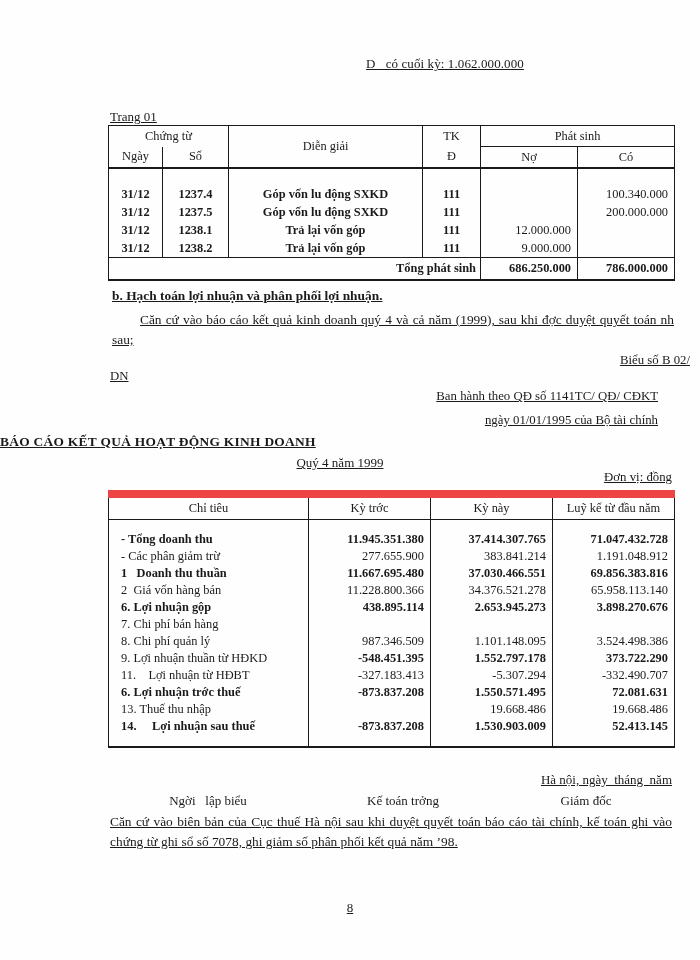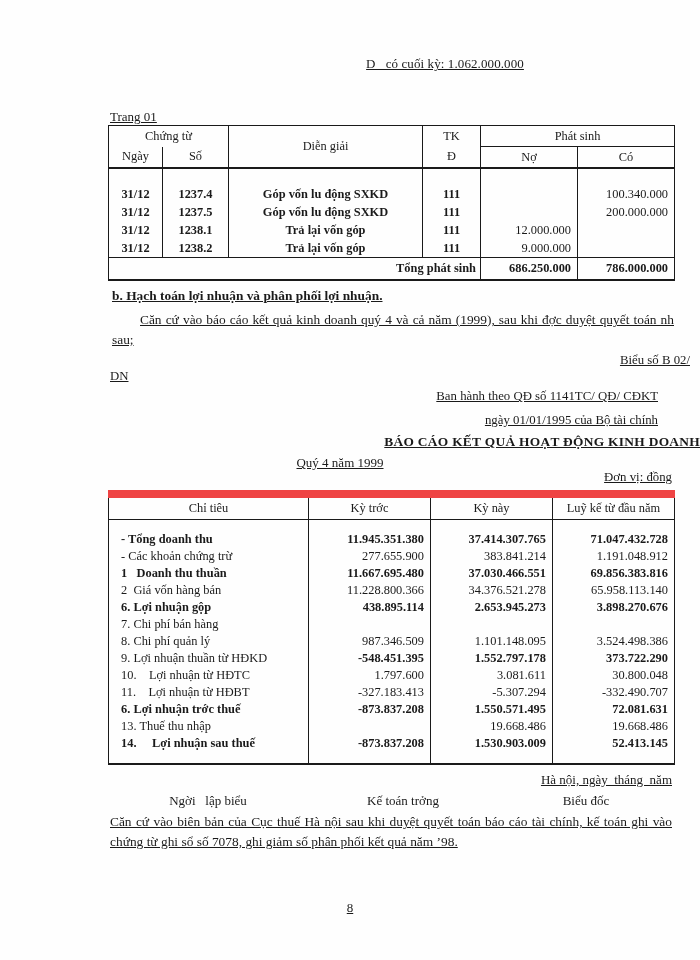--- a/index.html
+++ b/index.html
@@ -80,21 +80,21 @@
     text-align: justify;
     text-indent: 28px;
     white-space: normal;
   }
   #company-line { top: 352px; left: 110px; font-size: 12.8px; }
   #company-dn  { top: 368px; left: 110px; font-size: 12.8px; }
   #bieu-so     { top: 352px; left: 0; width: 690px; text-align: right; font-size: 12.8px; }
   #ban-hanh    { top: 388px; left: 0; width: 658px; text-align: right; font-size: 12.8px; }
   #ngay-bo     { top: 412px; left: 0; width: 658px; text-align: right; font-size: 12.8px; }
 
-  #report-title { top: 434px; left: 0; width: 700px; text-align: right;
+  #report-title { top: 434px; left: 0; width: 700px; text-align: left;
       font-size: 13.4px; font-weight: bold; letter-spacing: .3px; }
   #report-sub   { top: 455px; left: 0; width: 680px; text-align: center; font-size: 13px; }
   #unit-label   { top: 470px; left: 0; width: 672px; text-align: right; font-size: 12.8px; }
 
   
   #income-table {
     position: absolute;
     top: 490px; left: 108px;
     width: 566px;
     border-collapse: collapse;
@@ -263,21 +263,21 @@
       </tr>
 
       <tr>
         <td class="lbl b ind1"><span class="idx">-</span> <span>Tổng doanh thu</span></td>
         <td class="val b">11.945.351.380</td>
         <td class="val b">37.414.307.765</td>
         <td class="val b">71.047.432.728</td>
       </tr>
 
       <tr>
-        <td class="lbl ind1"><span class="idx">-</span> <span>Các khoản chứng trừ</span></td>
+        <td class="lbl ind1"><span class="idx">-</span> <span>Các phân giảm trừ</span></td>
         <td class="val">277.655.900</td>
         <td class="val">383.841.214</td>
         <td class="val">1.191.048.912</td>
       </tr>
 
       <tr>
         <td class="lbl b ind1"><span class="idx">1</span> &nbsp;&nbsp;<span>Doanh thu thuần</span></td>
         <td class="val b">11.667.695.480</td>
         <td class="val b">37.030.466.551</td>
         <td class="val b">69.856.383.816</td>
@@ -311,26 +311,20 @@
         <td class="val">3.524.498.386</td>
       </tr>
 
       <tr>
         <td class="lbl ind1"><span class="idx">9.</span> <span>Lợi nhuận thuần từ HĐKD</span></td>
         <td class="val b">-548.451.395</td>
         <td class="val b">1.552.797.178</td>
         <td class="val b">373.722.290</td>
       </tr>
 
-      <tr>
-        <td class="lbl ind1"><span class="idx">10.</span> &nbsp;&nbsp;&nbsp;<span>Lợi nhuận từ  HĐTC</span></td>
-        <td class="val">1.797.600</td>
-        <td class="val">3.081.611</td>
-        <td class="val">30.800.048</td>
-      </tr>
 
       <tr>
         <td class="lbl ind1"><span class="idx">11.</span> &nbsp;&nbsp;&nbsp;<span>Lợi nhuận từ HĐBT</span></td>
         <td class="val">-327.183.413</td>
         <td class="val">-5.307.294</td>
         <td class="val">-332.490.707</td>
       </tr>
 
       <tr>
         <td class="lbl b ind1"><span class="idx">6.</span> <span>Lợi nhuận trớc   thuế</span></td>
@@ -359,20 +353,20 @@
           <td></td>
       </tr>
     </tbody>
   </table>
 
   <div class="abs t" id="hanoi-line">Hà nội, ngày  tháng  năm</div>
 
   <div id="sign-row">
     <div class="sig-a">Ngời   lập biểu</div>
     <div class="sig-b">Kế toán trởng</div>
-    <div class="sig-c">Biểu đốc</div>
+    <div class="sig-c">Giám đốc</div>
   </div>
 
   <div class="abs" id="closing-para">Căn cứ vào biên bản của Cục thuế Hà nội sau khi duyệt quyết toán báo cáo tài chính, kế toán ghi vào chứng từ ghi sổ số 7078, ghi giảm số phân phối kết quả năm ’98.</div>
 
   <div class="abs" id="page-number">8</div>
 
 </div>
 
 </body></html>

